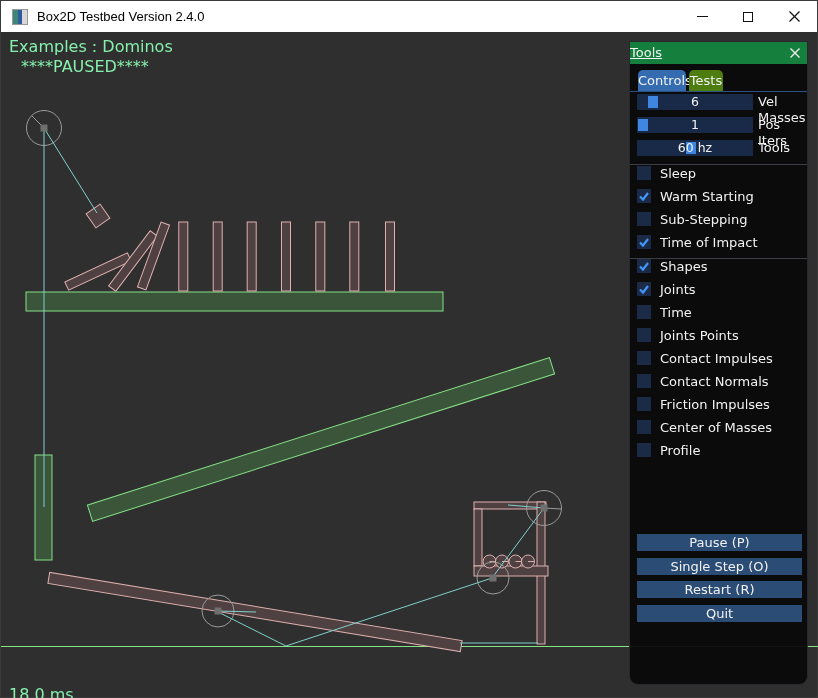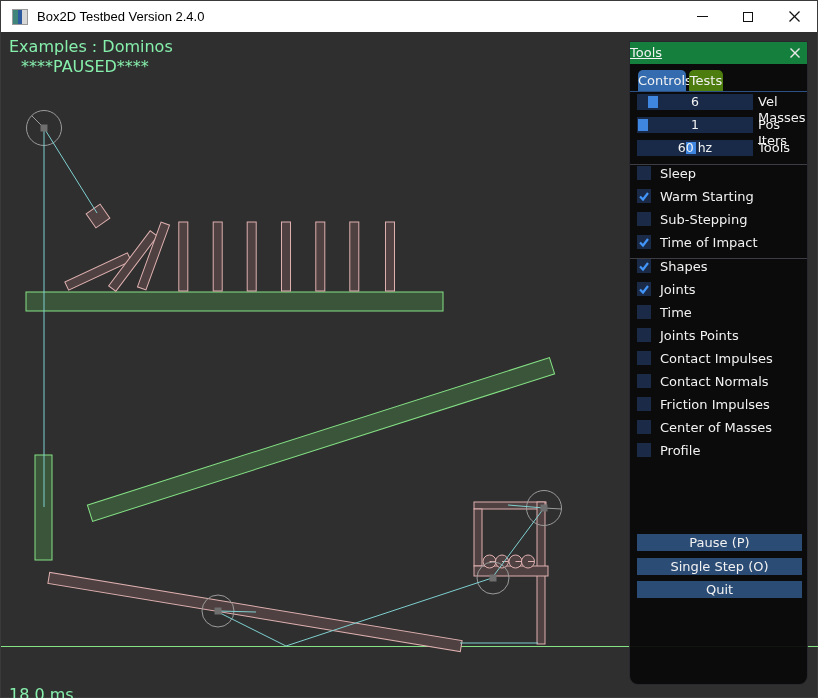--- a/index.html
+++ b/index.html
@@ -248,20 +248,21 @@
       </div>
       <div class="check-row">
         <span class="check-box"></span>
         <span class="check-label">Profile</span>
       </div>
     </div>
 
     <div class="btn-group">
       <div class="imgui-btn">Pause (P)</div>
       <div class="imgui-btn">Single Step (O)</div>
+      <div class="imgui-btn">Restart (R)</div>
       <div class="imgui-btn">Quit</div>
     </div>
   </div>
 
   <div class="titlebar">
     <span class="app-icon"></span>
     <span class="title-text">Box2D Testbed Version 2.4.0</span>
     <div class="winbtns">
       <div class="winbtn">
           <span class="min-glyph"></span>

